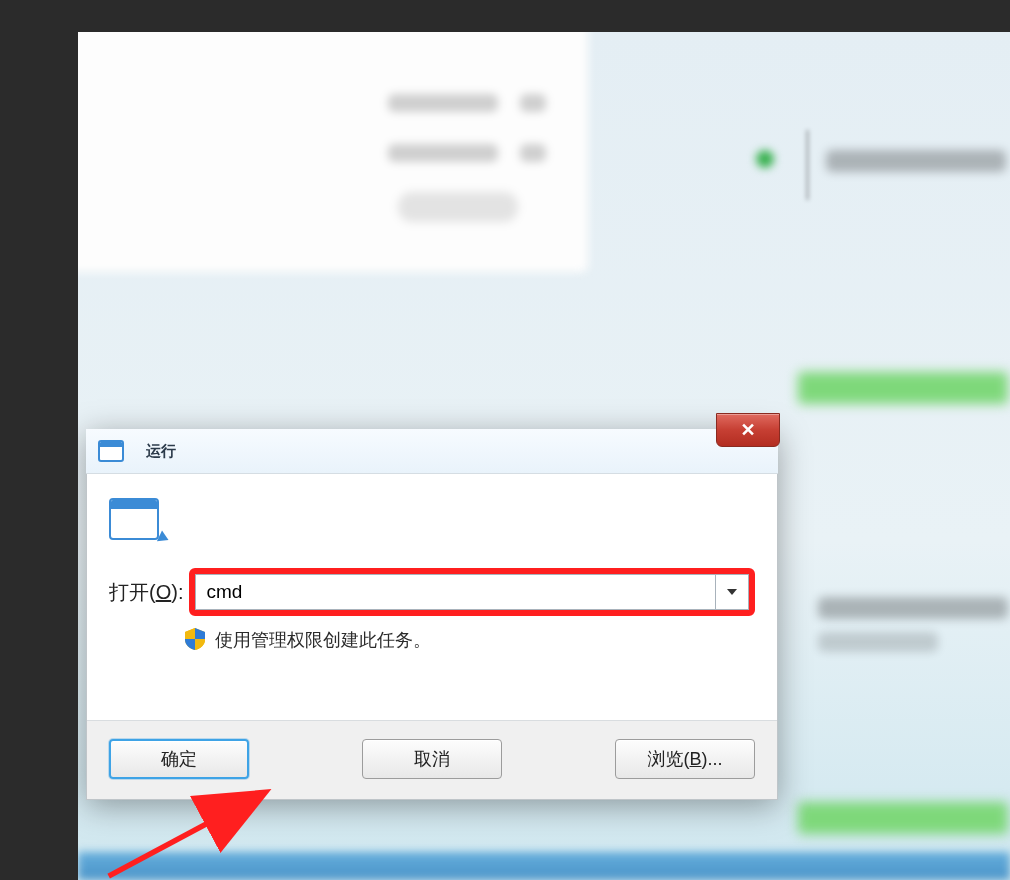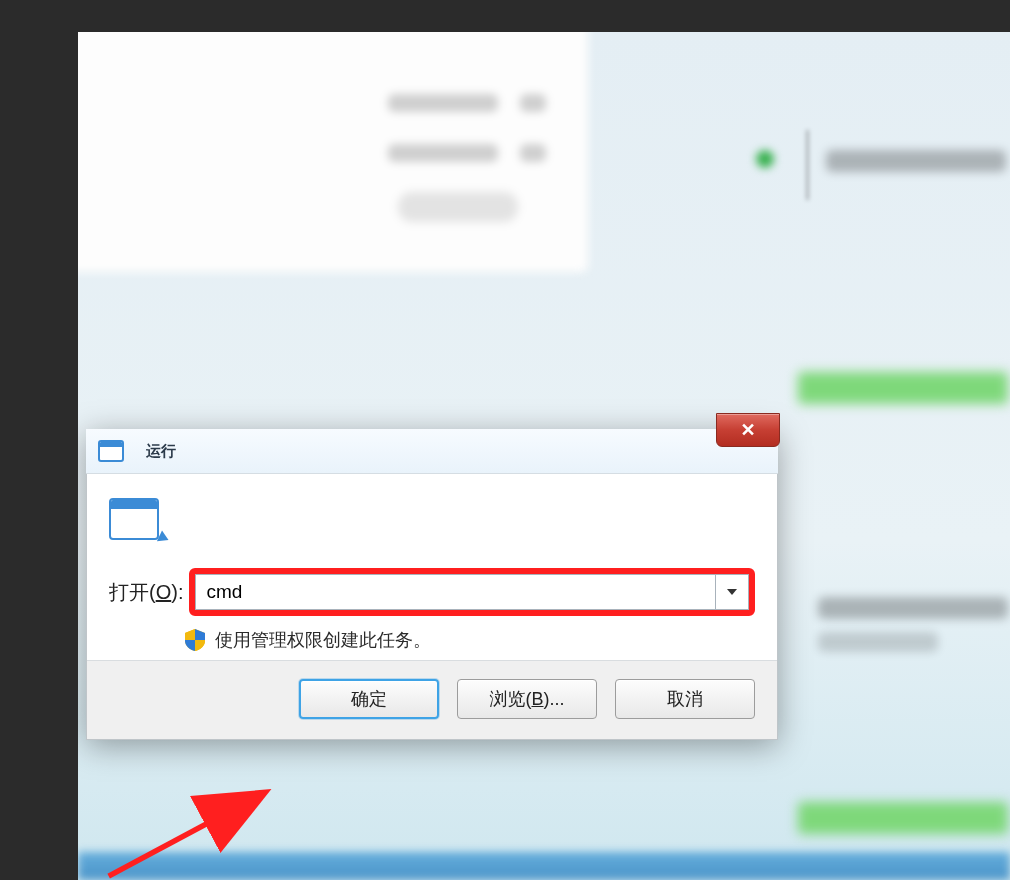--- a/index.html
+++ b/index.html
@@ -233,37 +233,37 @@
     align-items: center;
     justify-content: center;
     cursor: pointer;
   }
   .combo-arrow svg { width: 10px; height: 6px; }
 
   .admin-row {
     margin-top: 12px;
     margin-left: 76px;
     display: flex;
-    align-items: center;
     font-size: 18px;
     color: #2b2b2b;
   }
   .shield-icon {
     width: 20px; height: 22px;
     margin-right: 10px;
     position: relative;
   }
   .shield-icon svg { width: 100%; height: 100%; display:block; }
 
   .button-bar {
+    margin-top: 60px;
     border-top: 1px solid #d9dde0;
     background: #f0f0f0;
     padding: 18px 22px 20px 22px;
     display: flex;
-    justify-content: flex-end;
+    justify-content: space-between;
     gap: 18px;
   }
   .win-btn {
     width: 140px;
     height: 40px;
     background: linear-gradient(180deg, #fdfdfd 0%, #e8e8e8 100%);
     border: 1px solid #9c9c9c;
     border-radius: 4px;
     font-size: 18px;
     font-family: inherit;
@@ -346,24 +346,24 @@
                 <path d="M10 11 H20 V12 C20 17 15 21 10 22 Z" fill="#f2b90f"></path>
                 <path d="M10 11 H0 V12 C0 17 5 21 10 22 Z" fill="#2e7bd6"></path>
               </svg>
             </span>
             <span>使用管理权限创建此任务。</span>
           </div>
         </div>
 
         <div class="button-bar">
           <button class="win-btn primary">确定</button>
+          <button class="win-btn">取消</button>
           <button class="win-btn">
             <span>浏览(</span><u>B</u><span>)...</span>
           </button>
-          <button class="win-btn">取消</button>
         </div>
       </div>
     </div>
 
   </div>
 
   <svg class="arrow-svg" viewBox="0 0 230 120">
     <defs>
       <marker id="ah" markerWidth="14" markerHeight="12" refX="12" refY="6" orient="auto">
         <path d="M0 0 L14 6 L0 12 Z" fill="#ff1f1f"></path>

